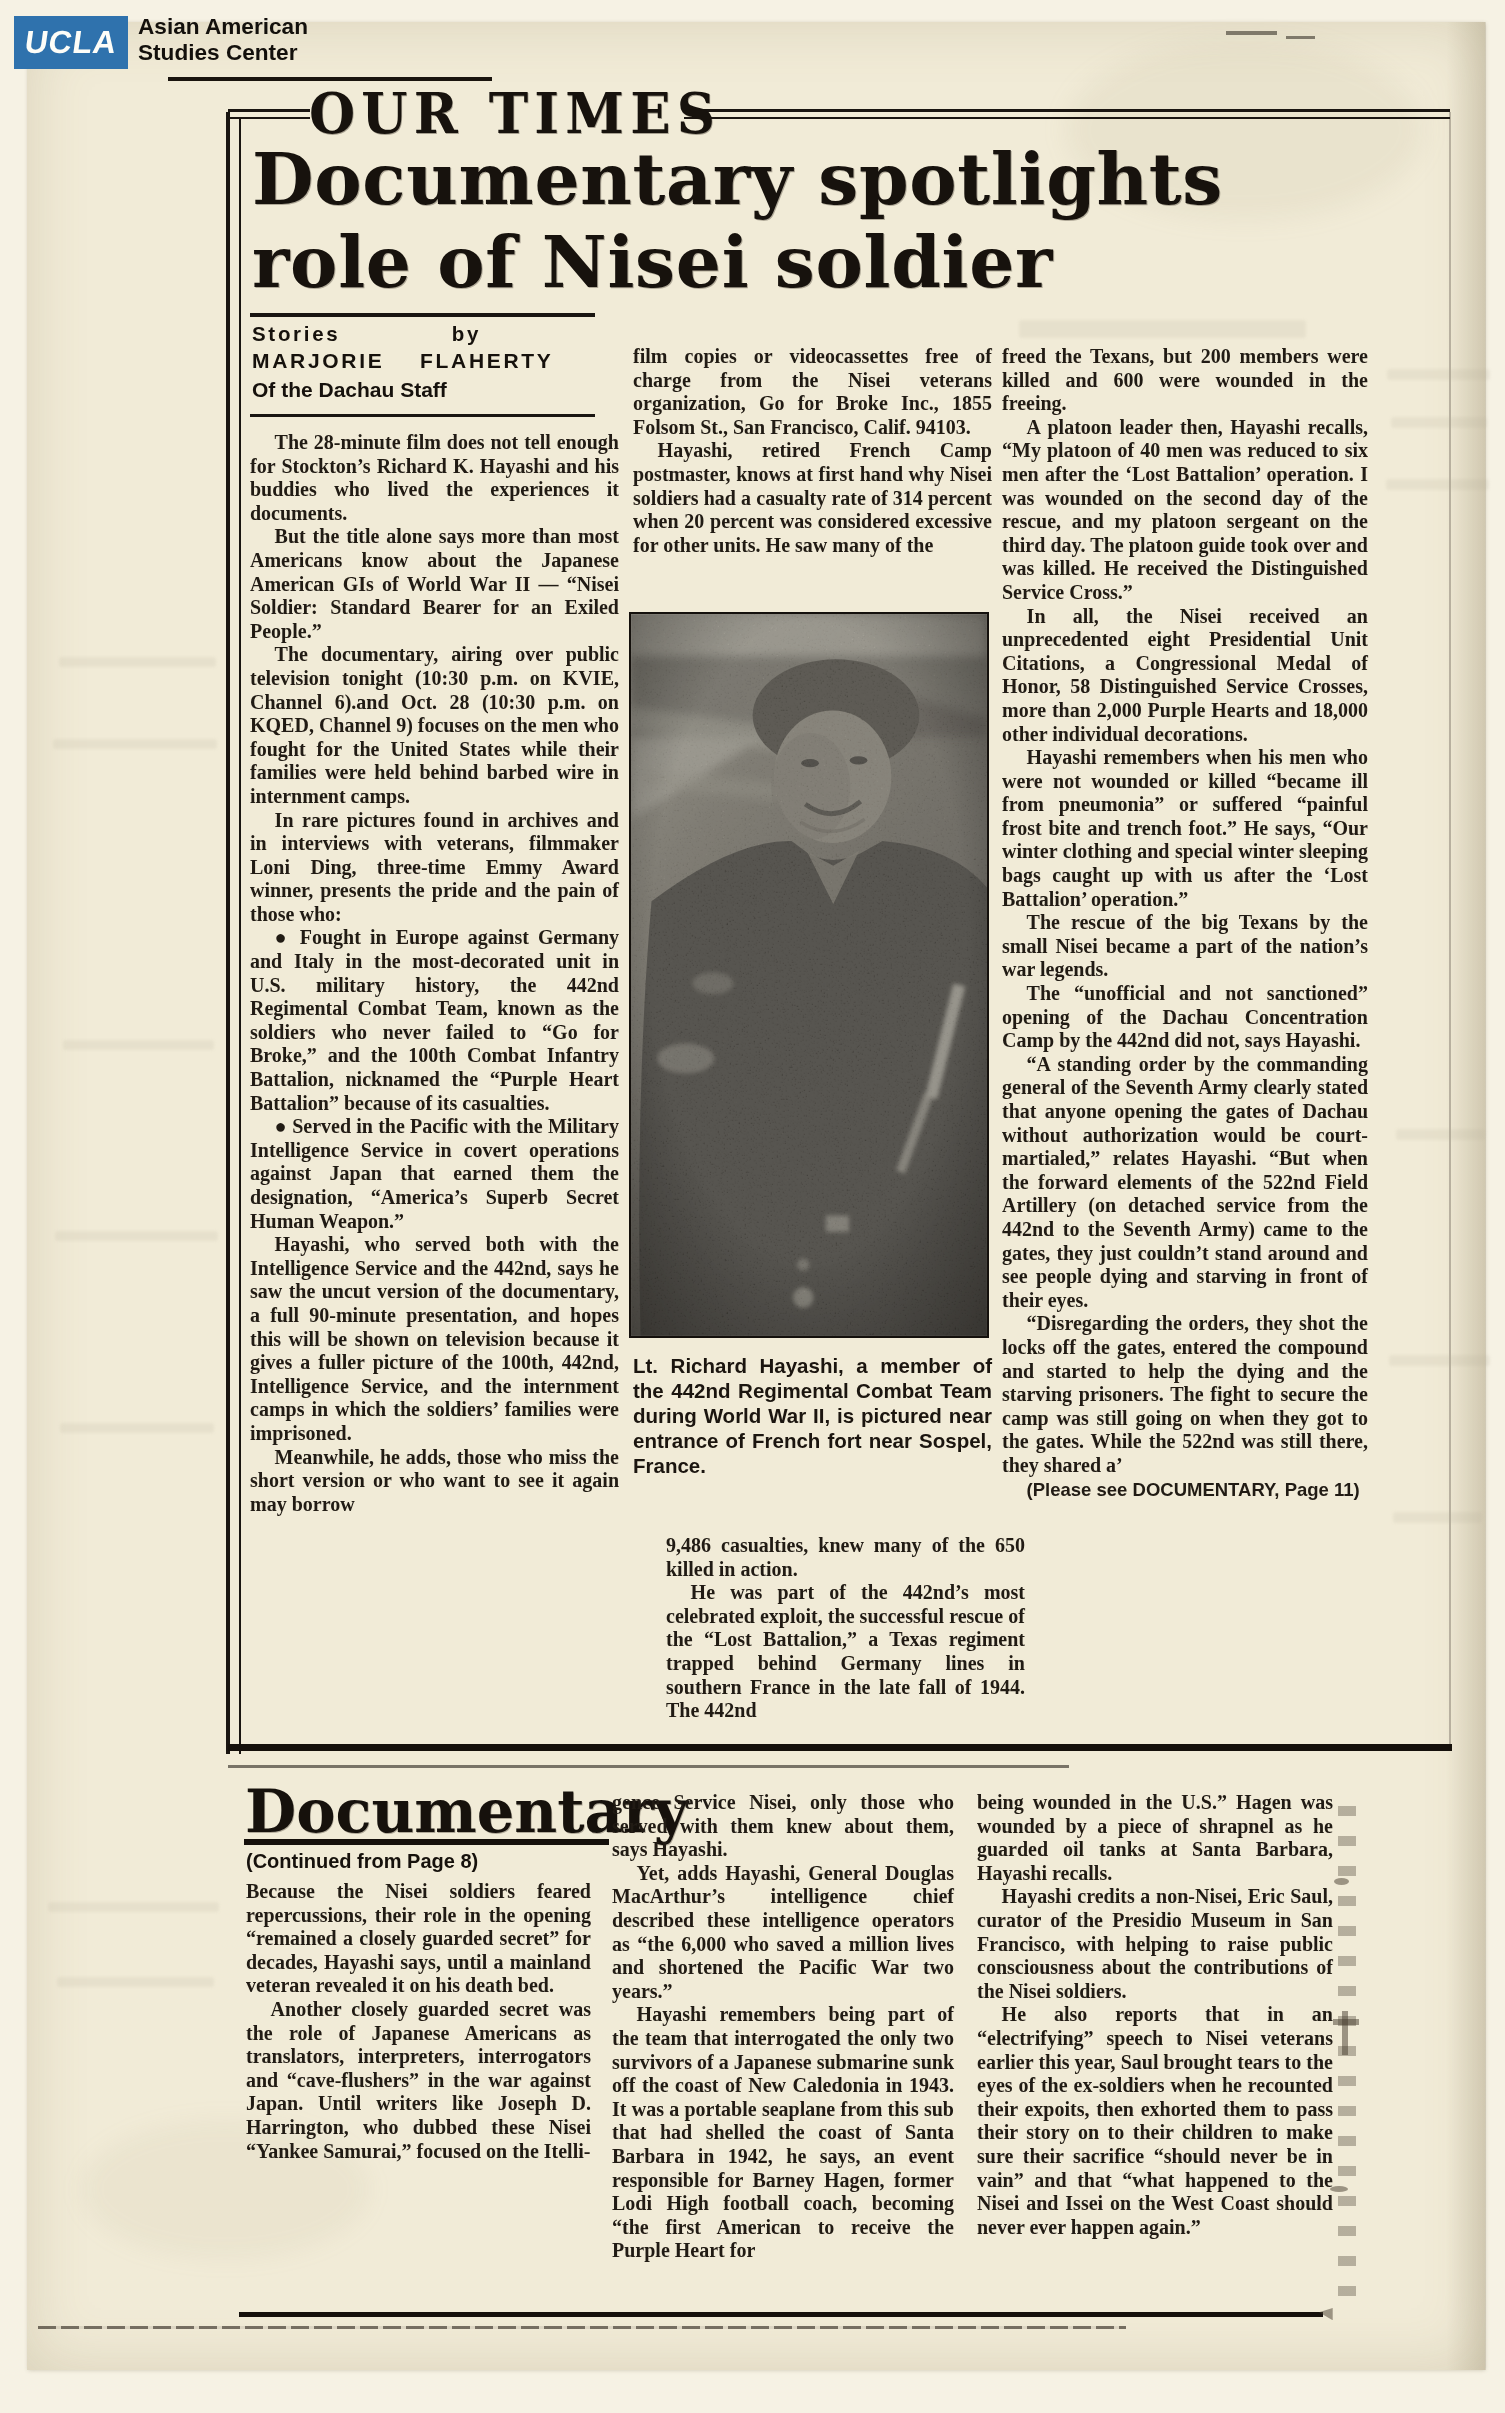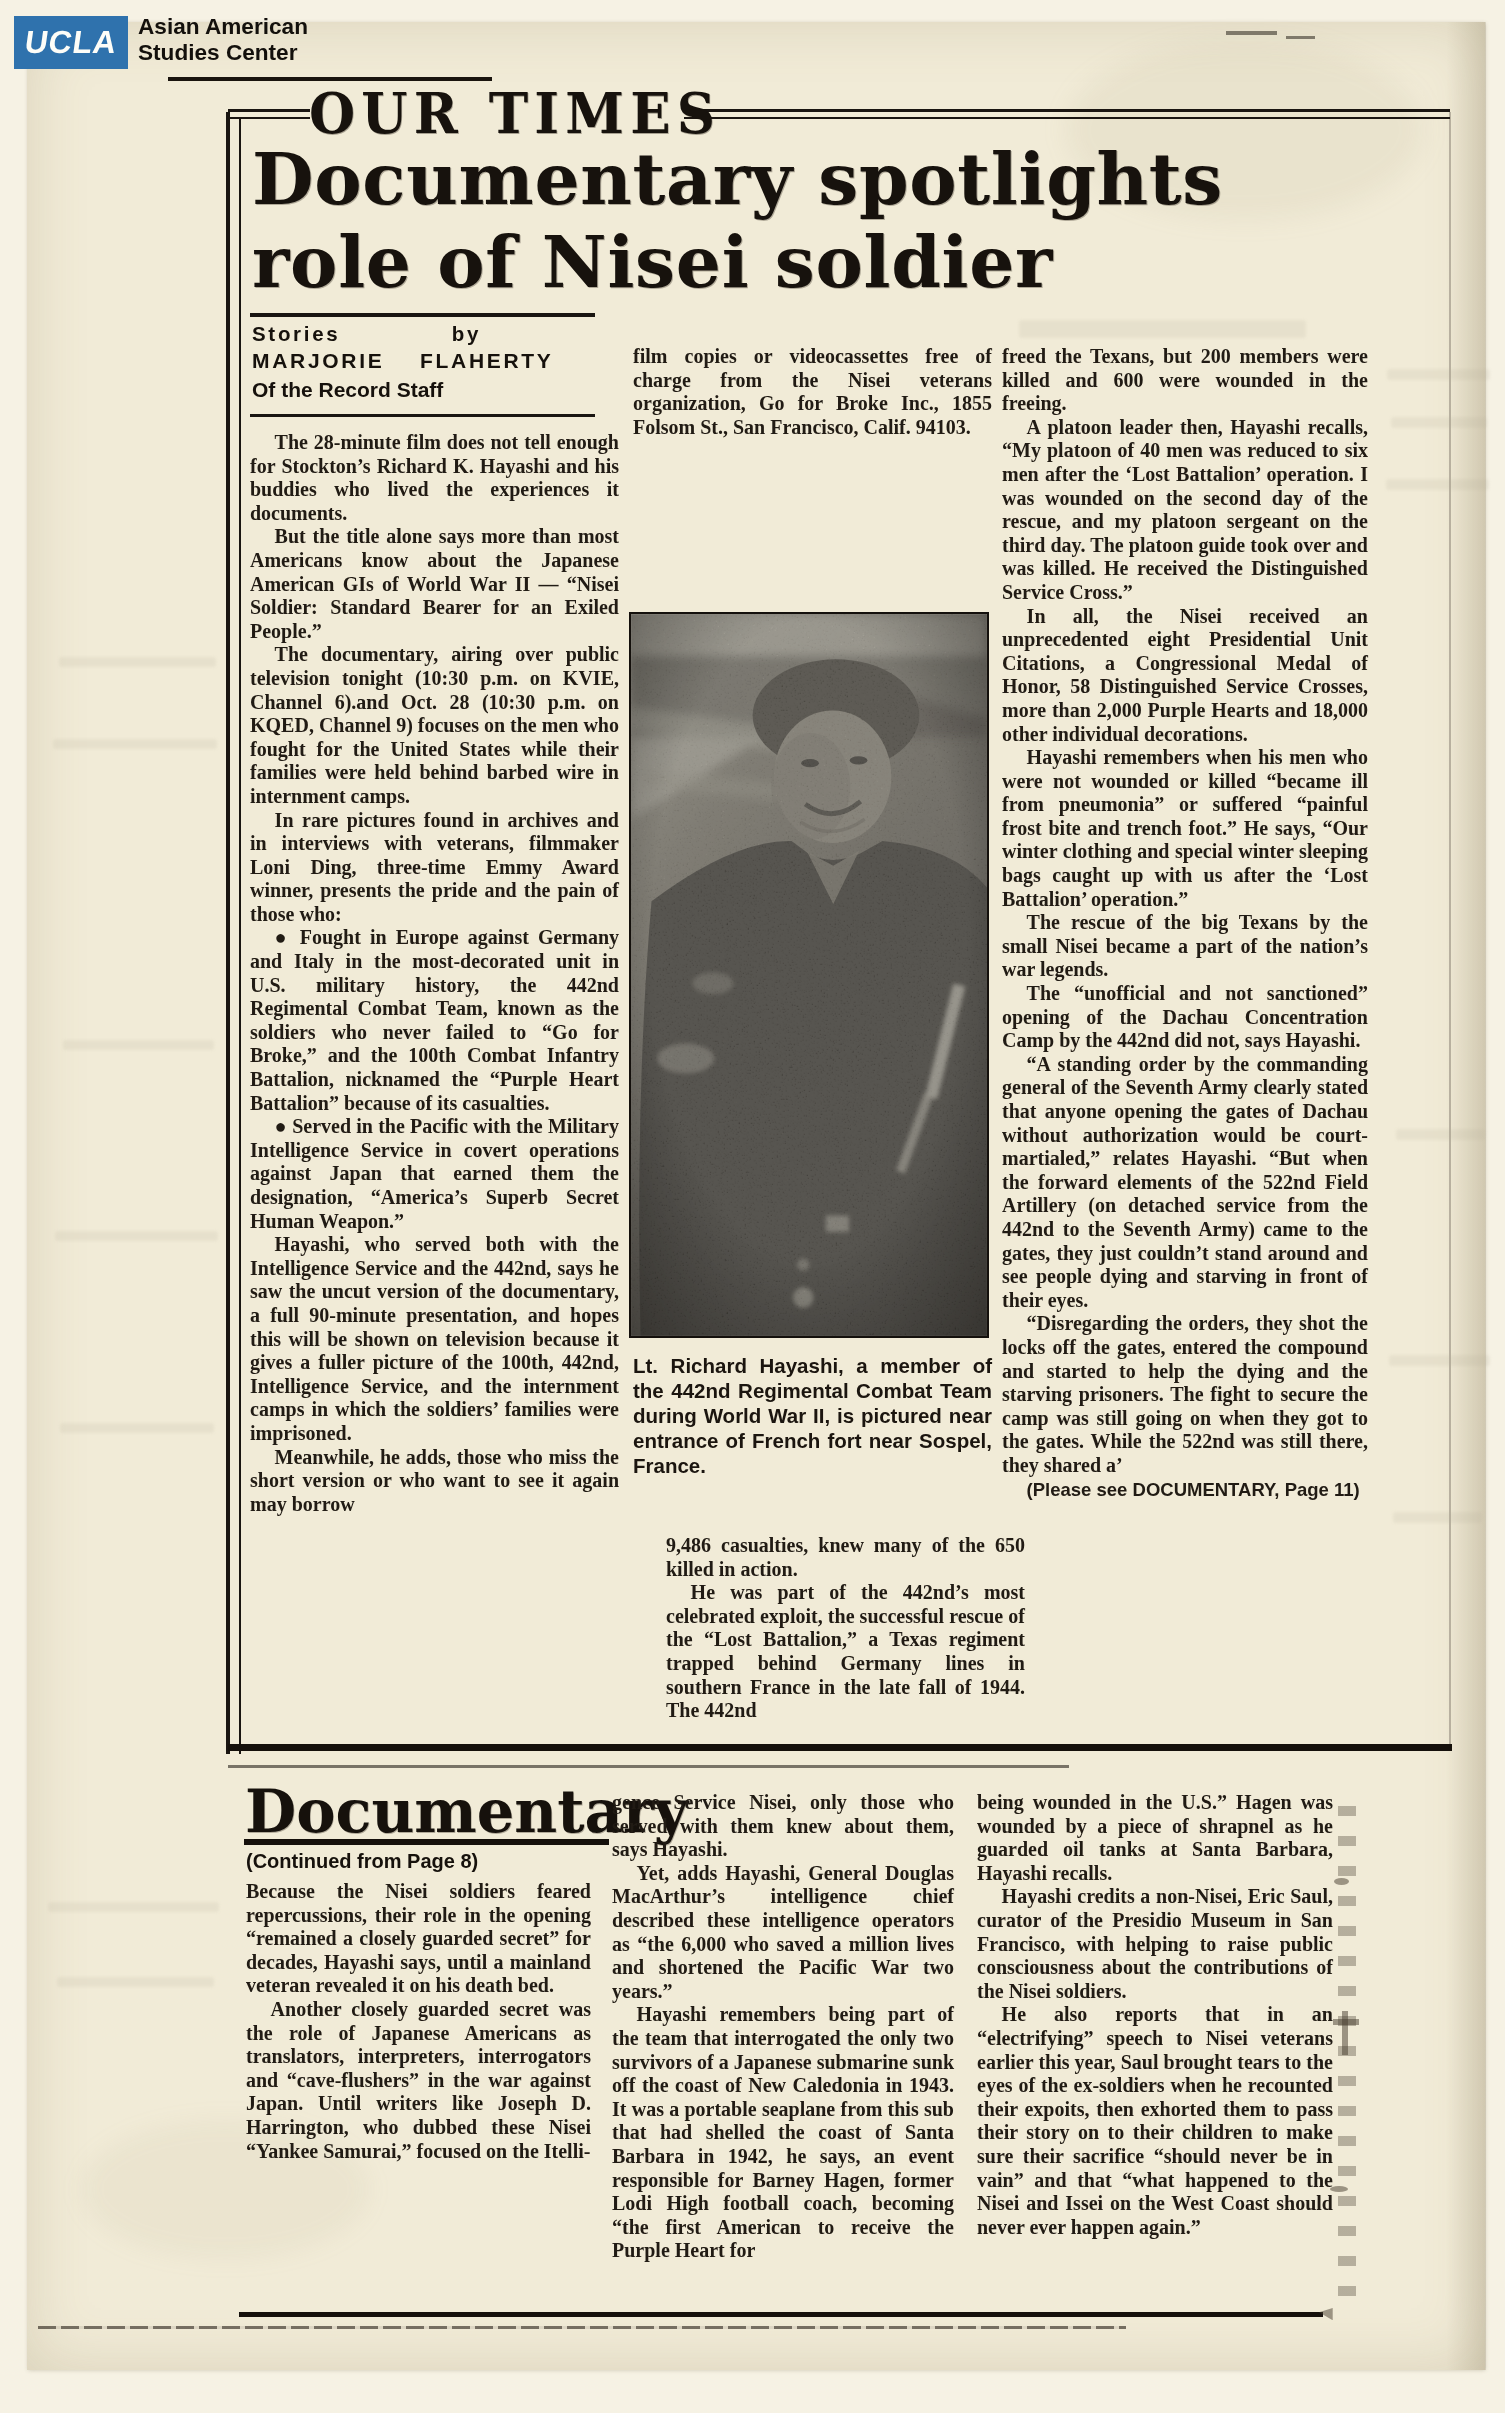--- a/index.html
+++ b/index.html
@@ -109,36 +109,37 @@
 <div class="kicker">OUR TIMES</div>
 
 <div class="headline">
   <div>Documentary spotlights</div>
   <div>role of Nisei soldier</div>
 </div>
 
 <div class="byline-rule" style="left:250px;top:313px;width:345px;height:4.1px;"></div>
 <div class="byline by-prefix" style="left:252px;top:322px;">Stories by</div>
 <div class="byline by-author" style="left:252px;top:349px;">MARJORIE FLAHERTY</div>
-<div class="byline by-affil" style="left:252px;top:378px;">Of the Record Staff</div>
+<div class="byline by-affil" style="left:252px;top:378px;">Of the Dachau Staff</div>
 <div class="byline-rule" style="left:250px;top:414px;width:345px;height:3.4px;"></div>
 
 <div class="col" style="left:250px;top:431px;width:369px;">
     <p>The 28-minute film does not tell enough for Stockton’s Richard K. Hayashi and his buddies who lived the experiences it documents.</p>
     <p>But the title alone says more than most Americans know about the Japanese American GIs of World War II — “Nisei Soldier: Standard Bearer for an Exiled People.”</p>
     <p>The documentary, airing over public television tonight (10:30 p.m. on KVIE, Channel 6).and Oct. 28 (10:30 p.m. on KQED, Channel 9) focuses on the men who fought for the United States while their families were held behind barbed wire in internment camps.</p>
     <p>In rare pictures found in archives and in interviews with veterans, filmmaker Loni Ding, three-time Emmy Award winner, presents the pride and the pain of those who:</p>
     <p>● Fought in Europe against Germany and Italy in the most-decorated unit in U.S. military history, the 442nd Regimental Combat Team, known as the soldiers who never failed to “Go for Broke,” and the 100th Combat Infantry Battalion, nicknamed the “Purple Heart Battalion” because of its casualties.</p>
     <p>● Served in the Pacific with the Military Intelligence Service in covert operations against Japan that earned them the designation, “America’s Superb Secret Human Weapon.”</p>
     <p>Hayashi, who served both with the Intelligence Service and the 442nd, says he saw the uncut version of the documentary, a full 90-minute presentation, and hopes this will be shown on television because it gives a fuller picture of the 100th, 442nd, Intelligence Service, and the internment camps in which the soldiers’ families were imprisoned.</p>
     <p>Meanwhile, he adds, those who miss the short version or who want to see it again may borrow</p>
   </div>
 
 <div class="col flush-first" style="left:633px;top:345px;width:359px;">
     <p>film copies or videocassettes free of charge from the Nisei veterans organization, Go for Broke Inc., 1855 Folsom St., San Francisco, Calif. 94103.</p>
+    <p>Hayashi, retired French Camp postmaster, knows at first hand why Nisei soldiers had a casualty rate of 314 percent when 20 percent was considered excessive for other units. He saw many of the</p>
   </div>
 
 <figure class="photo">
   <svg viewBox="0 0 521 1056" width="356" height="722">
     <defs>
       <linearGradient id="pbg" x1="0" y1="0" x2="0.6" y2="1">
         <stop offset="0" stop-color="#cdc7b6"></stop>
         <stop offset="0.3" stop-color="#938c7d"></stop>
         <stop offset="1" stop-color="#4f4941"></stop>
       </linearGradient>

